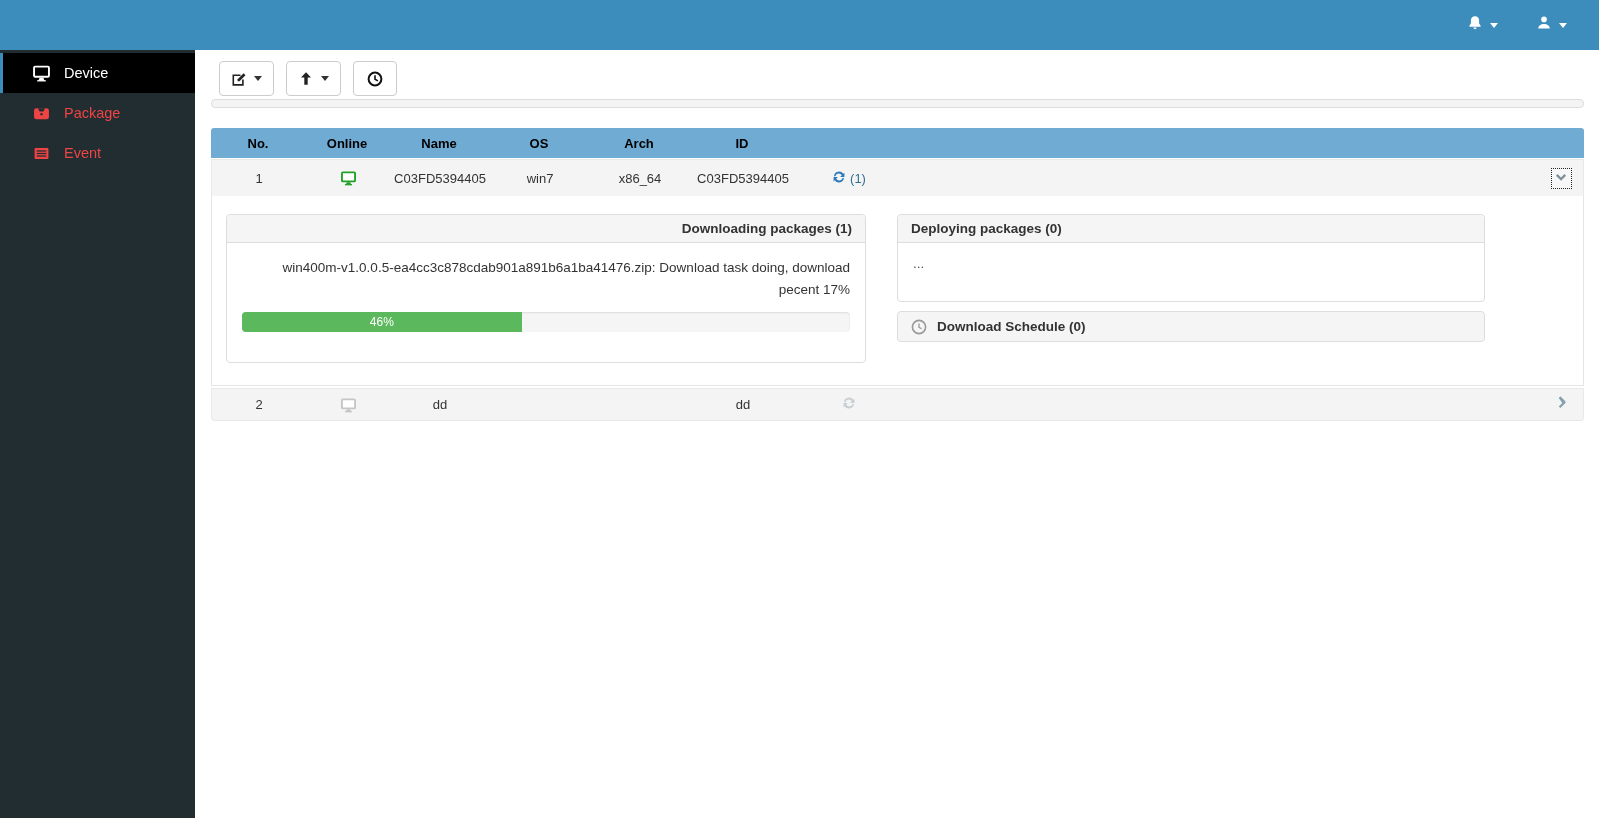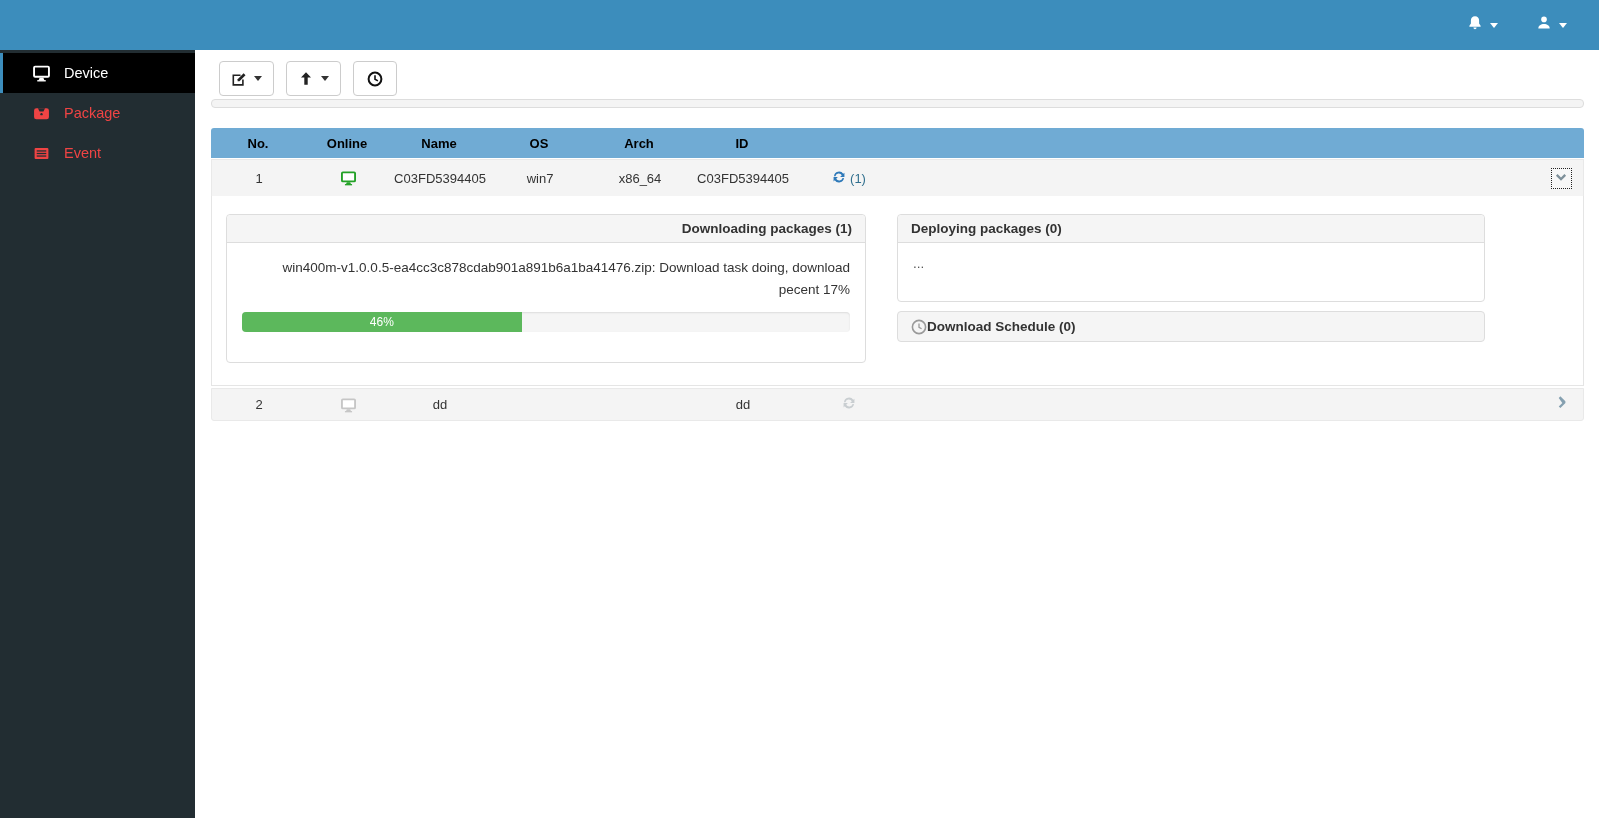--- a/index.html
+++ b/index.html
@@ -81,21 +81,21 @@
   .dl-panel { width:640px;text-align:right; }
   .dl-body { padding:14px 15px 30px 15px; font-size:13.5px; line-height:1.6; }
   .progress { margin-top:12px; height:20px; background:#f5f5f5; border-radius:4px;
     box-shadow:inset 0 1px 2px rgba(0,0,0,.1); overflow:hidden; }
   .progress-bar { height:100%; background:var(--progress-green,#5cb85c);
     color:#fff; font-size:12px; display:flex; align-items:center;
     justify-content:center; }
   .right-col { width:588px; display:flex; flex-direction:column; }
   .dp-body { padding:13px 15px 30px 15px; font-size:13.5px; color:#555; }
   .sched { margin-top:9px; height:31px; background:#f5f5f5; border:1px solid #ddd;
-    border-radius:4px; display:flex; align-items:center; gap:0;
+    border-radius:4px; display:flex; align-items:center; gap:10px;
     padding-left:13px; font-weight:bold; font-size:13.5px; color:#333;
     cursor:pointer; }
   .sched svg { width:16px; height:16px; color:#999; }
 </style>
 </head>
 <body>
 
 <div class="topbar">
   <div class="topbar-right">
     <div class="nav-drop">

